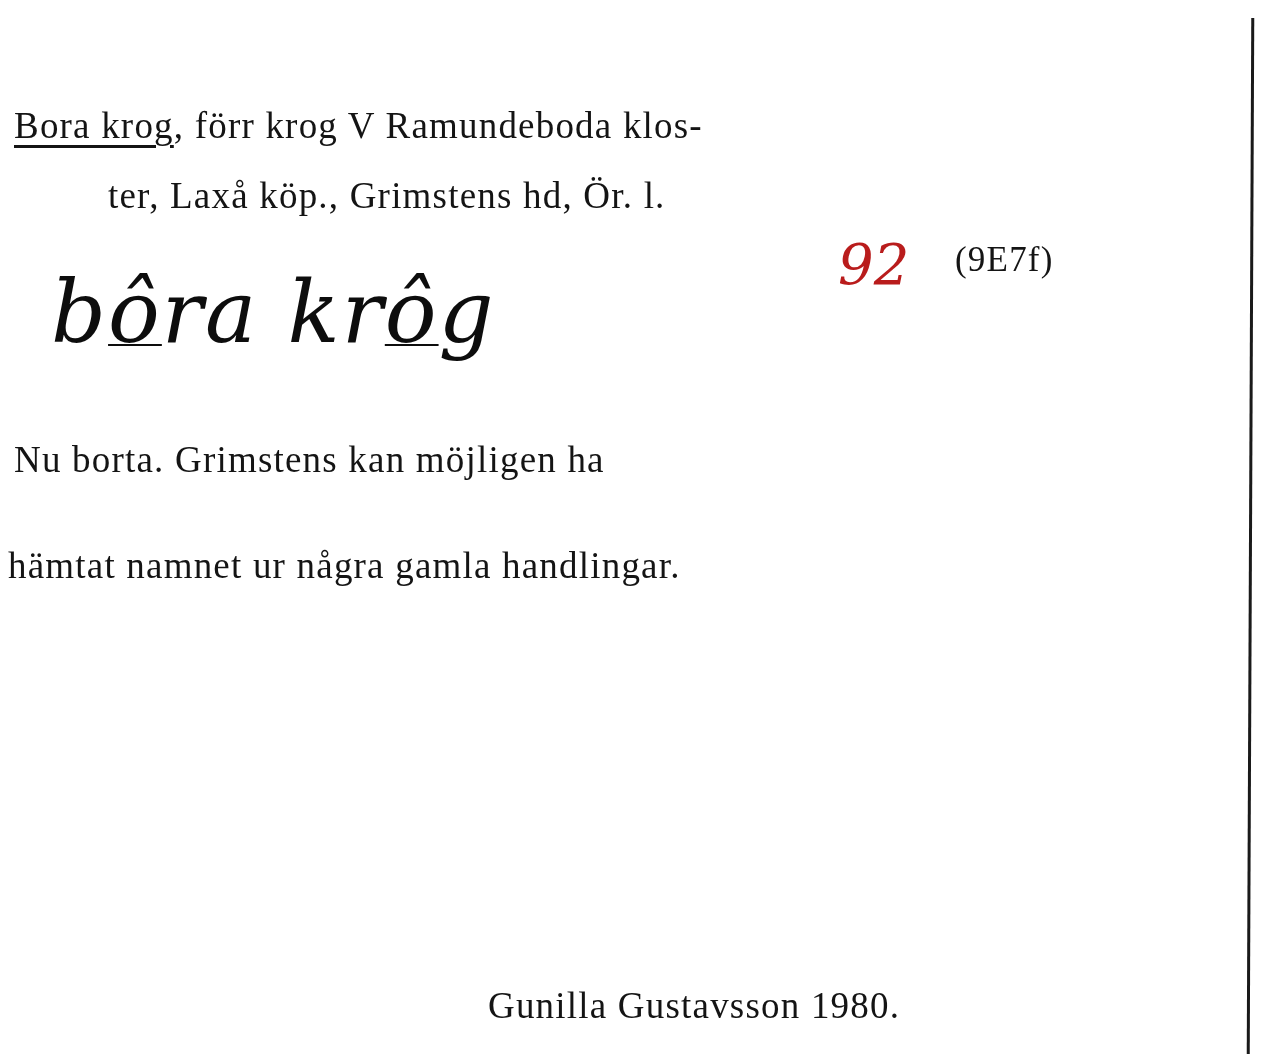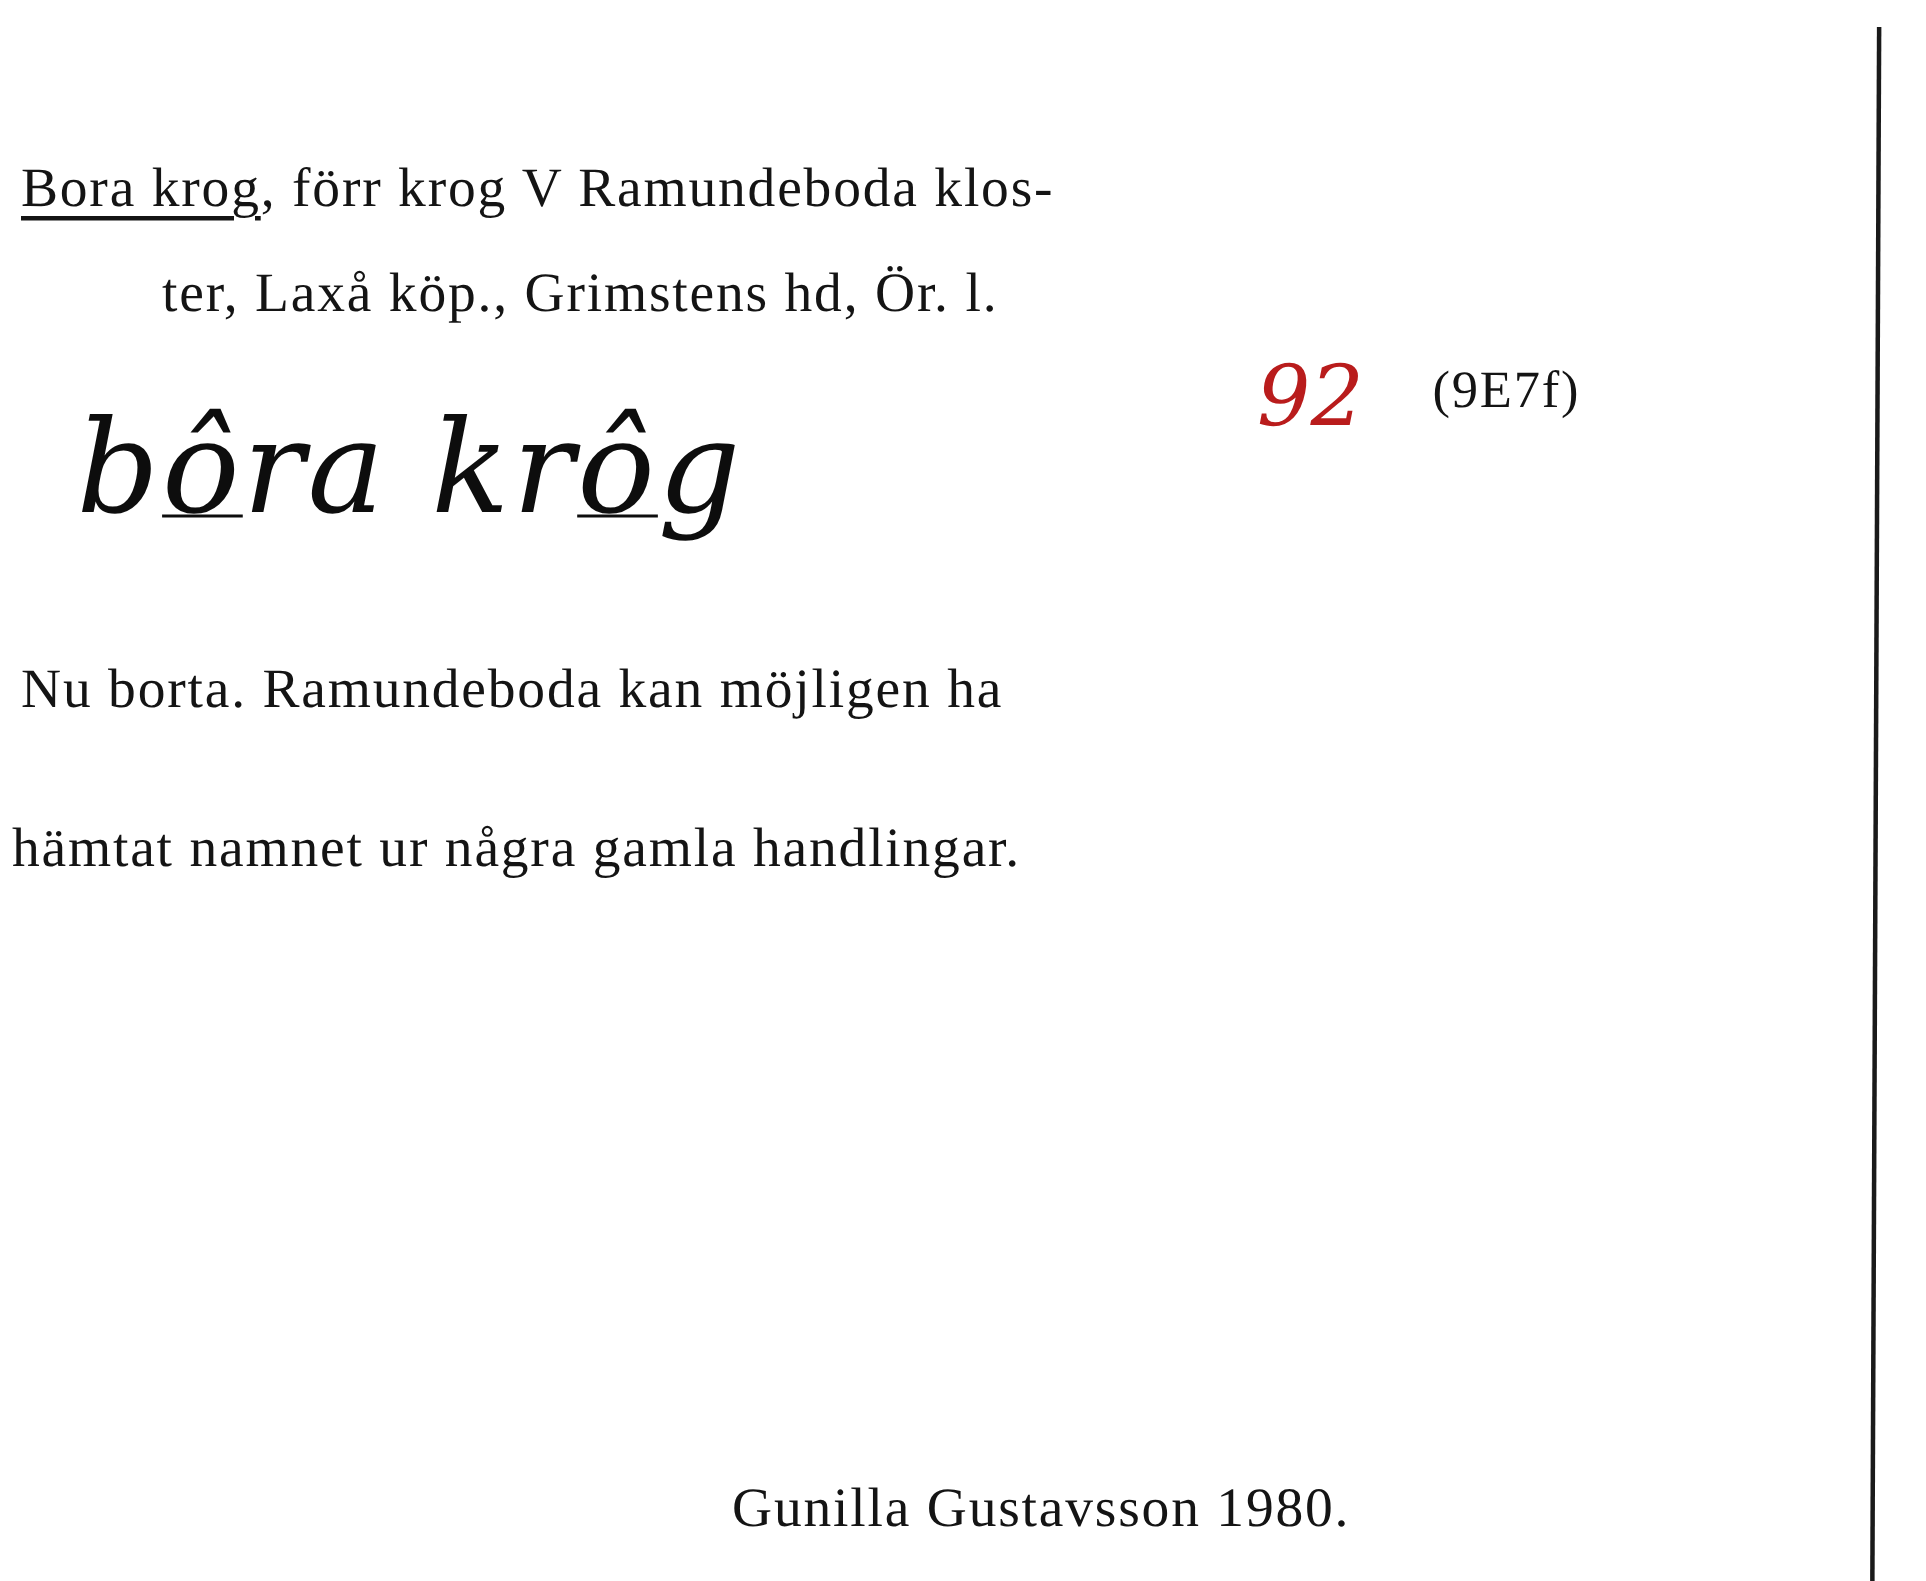--- a/index.html
+++ b/index.html
@@ -96,18 +96,18 @@
   <div class="typed" id="headword-line"><span class="underlined-head">Bora krog</span><span>, förr krog V Ramundeboda klos-</span></div>
 
   <div class="typed" id="headword-line2">ter, Laxå köp., Grimstens hd, Ör. l.</div>
 
   <div class="hand-number">92</div>
 
   <div class="typed" id="code-line">(9E7f)</div>
 
   <div class="handwritten">b<span class="hw-underline">ô</span>ra kr<span class="hw-underline">ô</span>g</div>
 
-  <div class="typed" id="note-line1">Nu borta. Ramundeboda kan möjligen ha</div>
+  <div class="typed" id="note-line1">Nu borta. Grimstens kan möjligen ha</div>
   <div class="typed" id="note-line2">hämtat namnet ur några gamla handlingar.</div>
 
   <div class="typed" id="signature-line">Gunilla Gustavsson 1980.</div>
 
 </div>
 
 </body></html>

